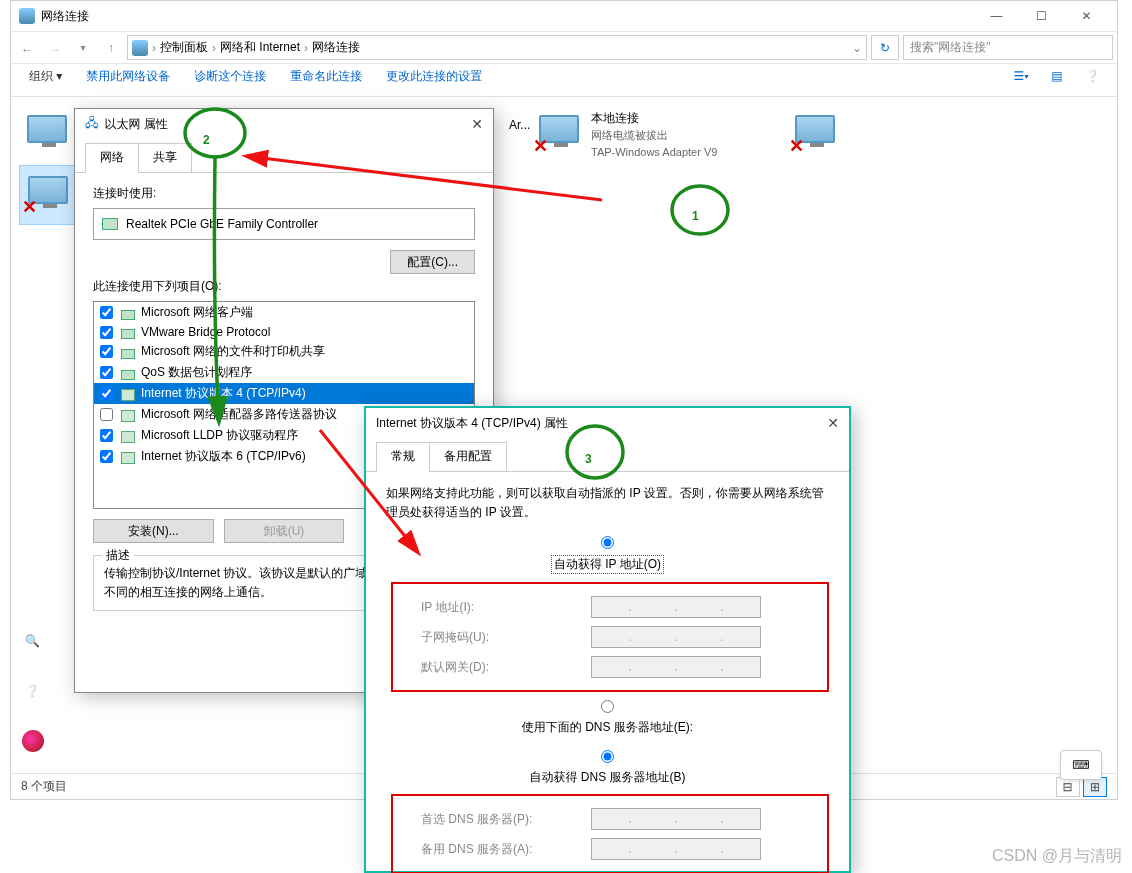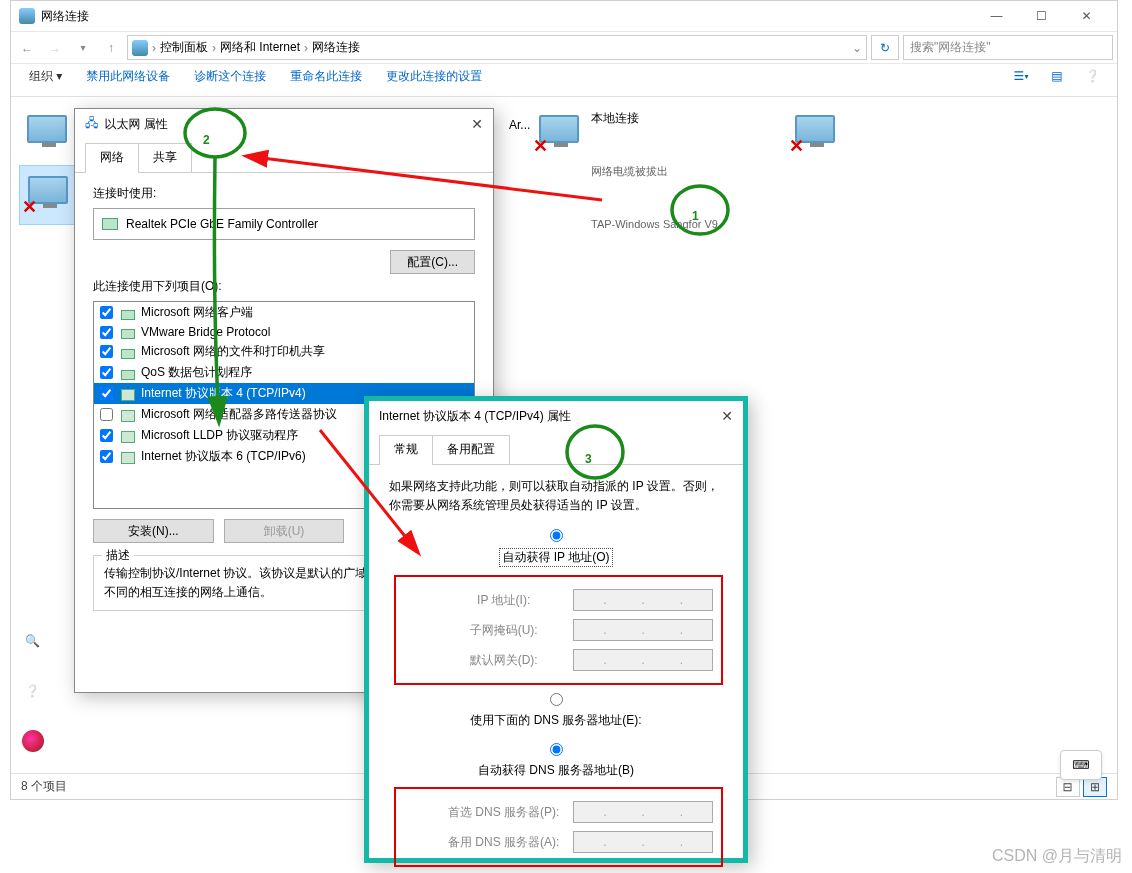--- a/index.html
+++ b/index.html
@@ -20,21 +20,21 @@
 .toolbar { height: 33px; border-bottom: 1px solid #e0e0e0; display: flex; align-items: flex-start; padding: 0 8px; gap: 4px; color: #0066cc; }
 .toolbar .tbitem { padding: 4px 10px; }
 .toolbar .tbitem.org { color: #333; display: flex; align-items: center; gap: 4px; }
 .toolbar .spacer { flex: 1; }
 .toolbar .viewbtn { width: 32px; height: 24px; border: 1px solid transparent; display: flex; align-items: center; justify-content: center; color: #0066cc; }
 
 .content { padding: 8px; display: flex; flex-wrap: wrap; gap: 0; align-content: flex-start; }
 .netitem { width: 256px; height: 60px; padding: 4px; display: flex; align-items: flex-start; gap: 8px; }
 .netitem.selected { background: #cce8ff; border: 1px solid #99d1ff; }
 .netitem .icon { width: 48px; height: 48px; position: relative; flex-shrink: 0; }
-.netitem .info { display: flex; flex-direction: column; line-height: 1.5; gap: 36px; }
+.netitem .info { display: flex; flex-direction: column; line-height: 1.5; }
 .netitem .info .l2, .netitem .info .l3 { color: #666; font-size: 11px; white-space: nowrap; overflow: hidden; text-overflow: ellipsis; max-width: 195px; }
 .monitor { width: 40px; height: 28px; border: 2px solid #5898c4; background: linear-gradient(#a8d4ef, #7bb5d9); position: absolute; top: 6px; left: 4px; border-radius: 2px; }
 .monitor::after { content: ""; position: absolute; width: 14px; height: 4px; background: #888; bottom: -6px; left: 13px; }
 .wifi-bars { position: absolute; bottom: 2px; left: 2px; display: flex; gap: 1px; align-items: flex-end; }
 .wifi-bars span { width: 3px; background: #3a8a3a; }
 .redx { position: absolute; bottom: 0; left: -2px; color: #d00; font-size: 18px; font-weight: bold; }
 
 .statusbar { position: absolute; bottom: 0; left: 0; right: 0; height: 26px; border-top: 1px solid #e0e0e0; display: flex; align-items: center; padding: 0 10px; font-size: 12px; color: #444; justify-content: space-between; }
 
 
@@ -58,25 +58,25 @@
 .proto-icon { width: 14px; height: 14px; display: inline-block; position: relative; }
 .proto-icon.net::before { content: ""; position: absolute; width: 12px; height: 8px; border: 1px solid #4a7; background: #bfe4c8; top: 4px; }
 .proto-icon.green::before { content: ""; position: absolute; width: 12px; height: 10px; border: 1px solid #5a7; background: #cfe8d3; top: 2px; }
 .btnrow { display: flex; gap: 10px; }
 .btnrow .btn { flex: 1; }
 .desc-group { border: 1px solid #d0d0d0; padding: 8px 10px; margin-top: 12px; position: relative; }
 .desc-group .legend { position: absolute; top: -9px; left: 8px; background: #fff; padding: 0 4px; }
 .dlg-footer { position: absolute; bottom: 12px; right: 16px; display: flex; gap: 8px; }
 
 
-.dlg-ipv4 { position: absolute; left: 364px; top: 396px; width: 384px; height: 467px; background: #fff; border: 5px solid #14b8a6; box-shadow: 4px 4px 18px rgba(0,0,0,.25); }
+.dlg-ipv4 { position: absolute; left: 364px; top: 406px; width: 487px; height: 467px; background: #fff; border: 2px solid #14b8a6; box-shadow: 4px 4px 18px rgba(0,0,0,.25); }
 .dlg-ipv4 .dlg-body { padding: 12px 20px; }
 .dlg-ipv4 .hint { line-height: 1.6; margin-bottom: 14px; }
 .radio-row { display: flex; align-items: center; gap: 6px; margin: 8px 0; flex-direction: column; }
-.fieldrow { display: flex; align-items: center; margin: 8px 0 8px 30px; text-align: center; }
+.fieldrow { display: flex; align-items: center; margin: 8px 0 8px 20px; }
 .fieldrow .flabel { width: 170px; color: #888; }
 .ipinput { width: 170px; height: 22px; border: 1px solid #aaa; background: #f0f0f0; display: flex; align-items: center; justify-content: space-evenly; color: #aaa; }
 .ipinput span { padding: 0 6px; }
 .redbox { border: 2px solid #d00; padding: 4px 8px; }
 
 
 .anno { position: absolute; pointer-events: none; }
 .watermark { position: absolute; right: 10px; bottom: 6px; color: rgba(130,130,130,.6); font-size: 16px; }
 
 .sidebar-icons { position: absolute; left: 22px; top: 630px; display: flex; flex-direction: column; gap: 28px; align-items: center; }
@@ -160,21 +160,21 @@
       </div>
     </div>
     <div class="netitem">
       <div class="icon">
         <div class="monitor"></div>
           <div class="redx">✕</div>
       </div>
       <div class="info">
         <span>本地连接</span>
         <span class="l2">网络电缆被拔出</span>
-        <span class="l3">TAP-Windows Sangfor V9</span>
+        <span class="l3">TAP-Windows Adapter V9</span>
       </div>
     </div>
 
     <div class="netitem">
       <div class="icon">
           <div class="monitor"></div>
           <div class="redx">✕</div>
         </div>
       <div class="info"></div>
     </div>

